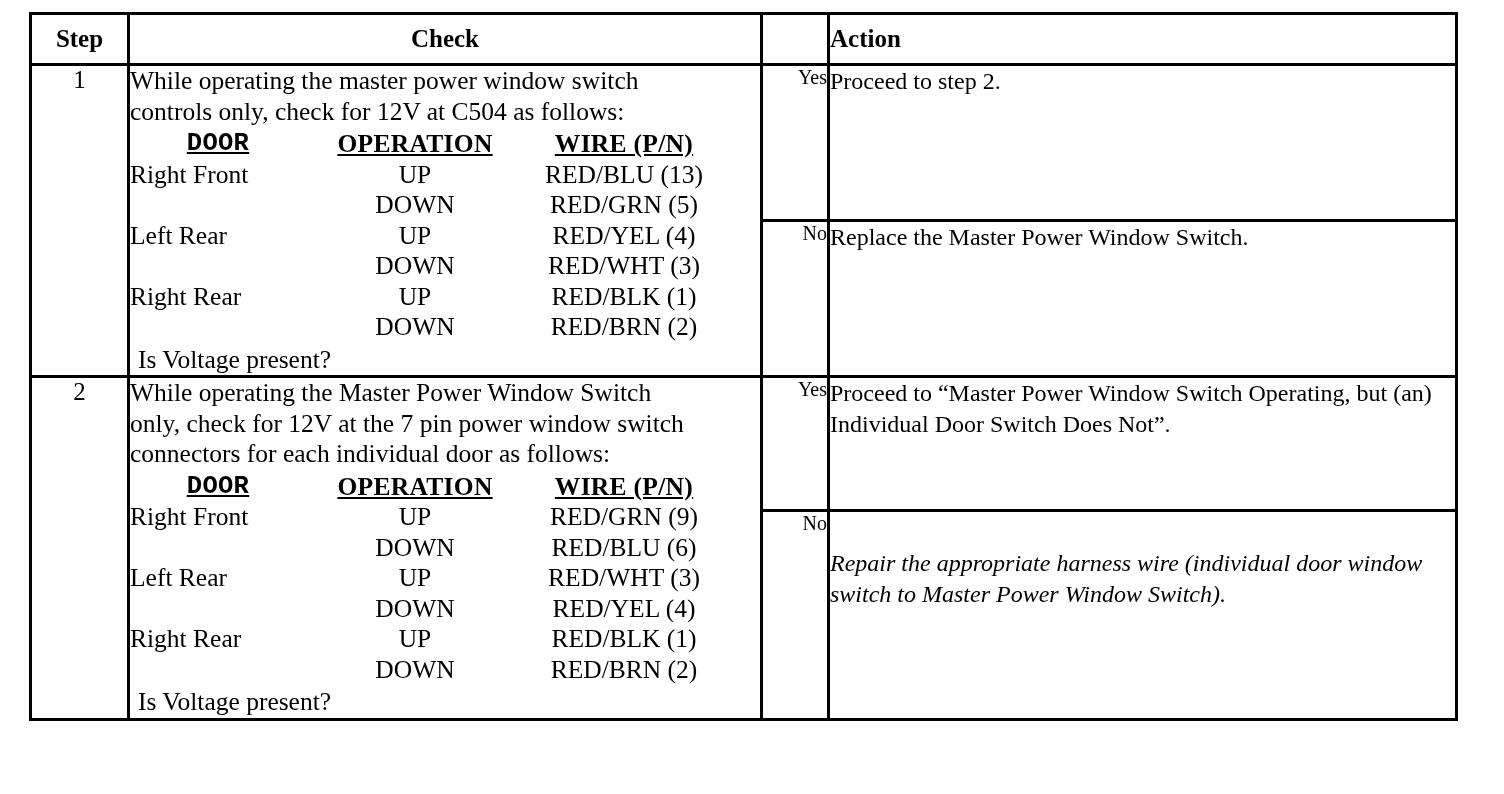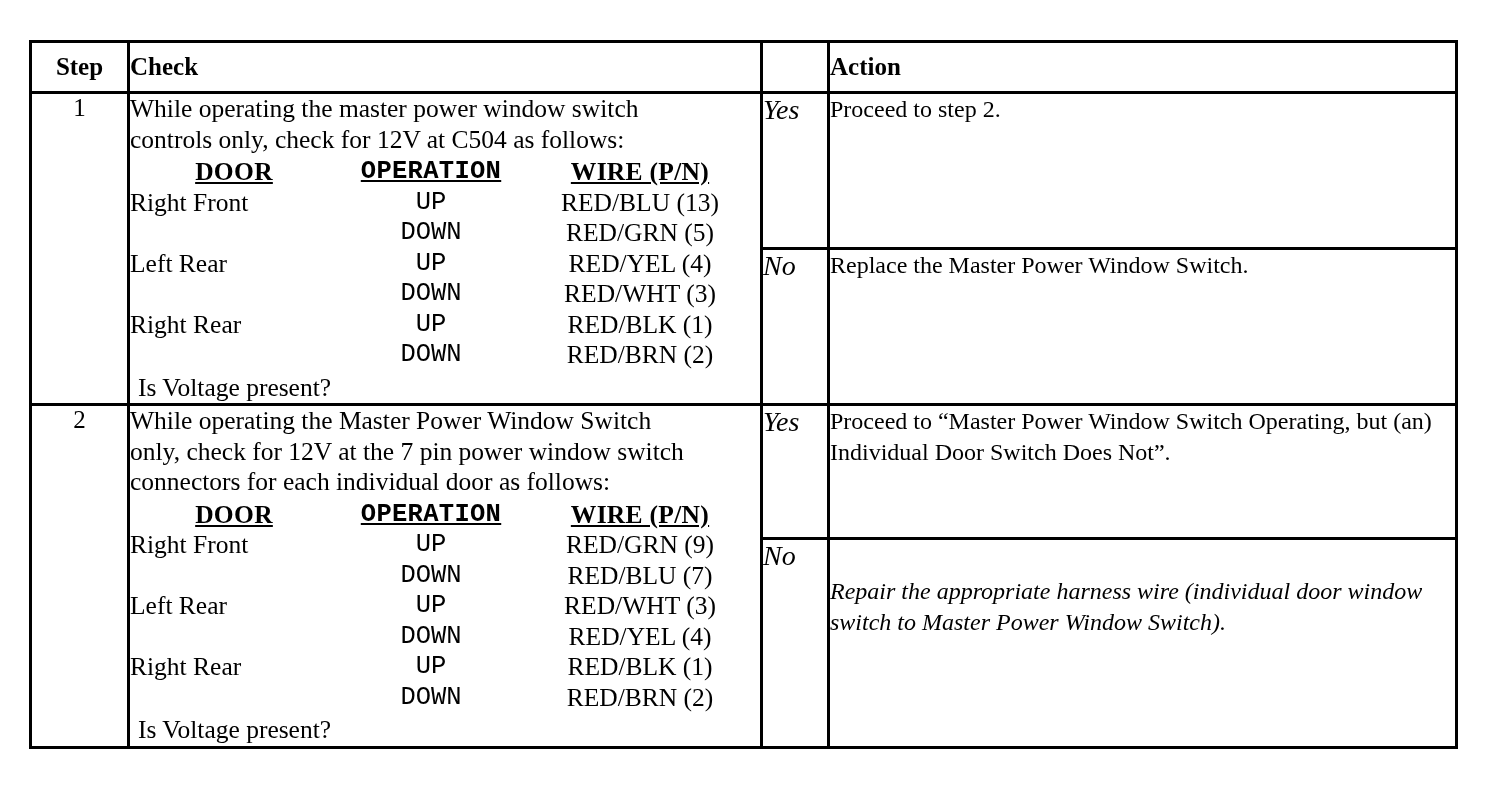--- a/index.html
+++ b/index.html
@@ -19,21 +19,21 @@
     position: relative;
     width: 1504px;
     height: 794px;
     background: #ffffff;
   }
 
   
   .diag-table {
     position: absolute;
     left: 29px;
-    top: 40px;
+    top: 12px;
     width: 1426px;
     border-collapse: collapse;
     table-layout: fixed;
     background: #737373;
   }
   .diag-table td, .diag-table th {
     border: 3px solid #000000;
     vertical-align: top;
     padding: 0;
     background: #ffffff;
@@ -46,40 +46,39 @@
   col.c-action { width: 628px; }
 
   
   .hdr-cell {
     height: 48px;
     font-weight: bold;
     font-size: 25px;
     line-height: 48px;
   }
   .hdr-step   { text-align: center; }
-  .hdr-check  { text-align: left; padding-left: 17px; margin-left: 48px; }
+  .hdr-check  { text-align: center; padding-left: 17px; margin-left: 48px; }
   .hdr-blank  { border-top: 3px solid #000; border-bottom: 3px solid #000; }
   .hdr-action { text-align: left; padding-left: 19px; margin-left: 46px; }
 
   
   .step-cell {
     text-align: center;
     font-size: 25px;
     padding-top: 9px;
   }
   .check-cell {
     padding: 8px 10px 10px 16px;
     font-size: 25.5px;
     line-height: 30.5px;
   }
   .yn-cell {
-    text-align: left;
-    font-size: 28px;
+    text-align: right;
+    font-size: 20px;
     padding-top: 7px;
-    font-style: italic;
   }
   .action-cell {
     padding: 8px 12px 10px 18px;
     font-size: 24px;
     line-height: 31px;
     margin-top: 28px;
   }
   .action-cell.pad-low { padding-top: 36px; font-style: italic; }
 
   .intro { margin: 0; }
@@ -91,29 +90,29 @@
     margin: 2px 0 0 0;
     width: 594px;
   }
   .wire-table td, .wire-table th {
     border: none;
     padding: 0;
     font-size: 25.5px;
     line-height: 30.5px;
   }
   .w-door  { width: 176px; text-align: left; padding-left: 20px; }
-  .w-oper  { width: 218px; text-align: center; font-family: Liberation Mono, monospace; }
+  .w-oper  { width: 218px; text-align: center; }
   .w-wire  { width: 200px; text-align: center; }
 
   .wire-table thead td {
     font-weight: bold;
     text-decoration: underline;
     letter-spacing: 0.3px;
   }
-  .wire-table thead .w-door { text-align: center; padding-left: 16px; }
+  .wire-table thead .w-door { text-align: center; padding-left: 0; font-family: Liberation Mono, monospace; }
 
   .tail { margin-top: 2px; margin-left: 8px; }
 </style>
 </head>
 <body>
 
 <div class="page">
 
   <table class="diag-table">
     <colgroup>
@@ -210,21 +209,21 @@
             </thead>
             <tbody>
               <tr>
                 <td class="w-door">Right Front</td>
                 <td class="w-oper">UP</td>
                 <td class="w-wire">RED/GRN (9)</td>
               </tr>
               <tr>
                 <td class="w-door"></td>
                 <td class="w-oper">DOWN</td>
-                <td class="w-wire">RED/BLU (7)</td>
+                <td class="w-wire">RED/BLU (6)</td>
               </tr>
               <tr>
                 <td class="w-door">Left Rear</td>
                 <td class="w-oper">UP</td>
                 <td class="w-wire">RED/WHT (3)</td>
               </tr>
               <tr>
                 <td class="w-door"></td>
                 <td class="w-oper">DOWN</td>
                 <td class="w-wire">RED/YEL (4)</td>

